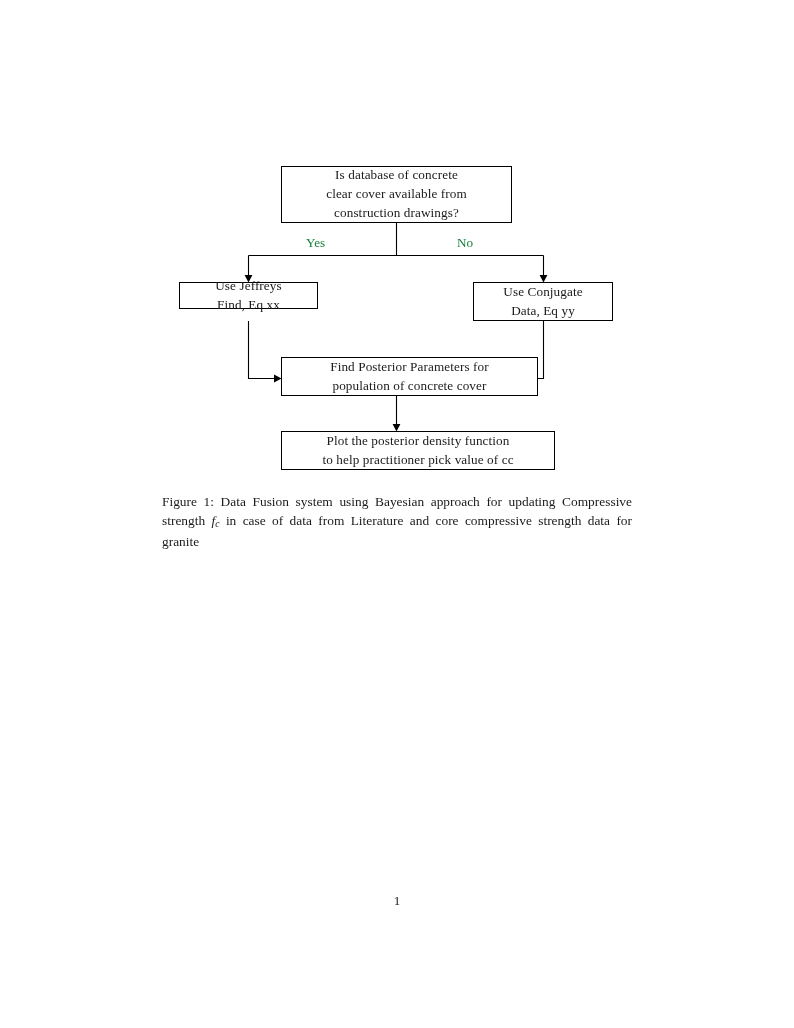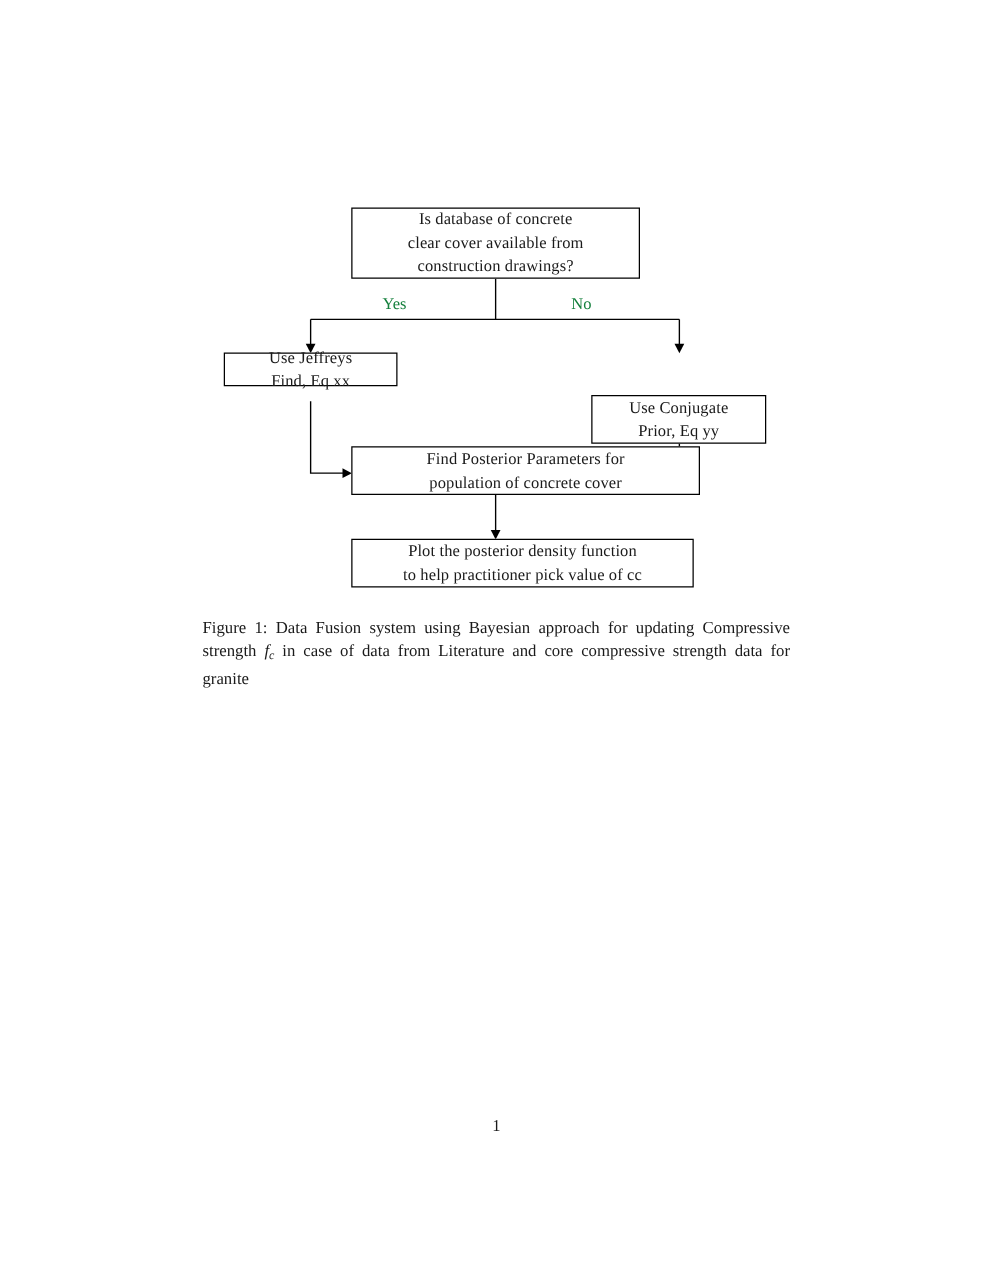--- a/index.html
+++ b/index.html
@@ -46,22 +46,22 @@
     font-size: 13.2px;
     line-height: 1.42;
     color: #1a1a1a;
     letter-spacing: 0.1px;
   }
   .node .ln { display: block; white-space: nowrap; }
 
   
   #node-decision { left: 281px; top: 166px; width: 231px; height: 57px; }
   #node-jeffreys { left: 179px; top: 282px; width: 139px; height: 27px; }
-  #node-conjugate { left: 473px; top: 282px; width: 140px; height: 39px; margin-top: 34px; }
-  #node-posterior { left: 281px; top: 357px; width: 279px; height: 39px; }
+  #node-conjugate { left: 473px; top: 282px; width: 140px; height: 39px; }
+  #node-posterior { left: 281px; top: 357px; width: 257px; height: 39px; }
   #node-plot { left: 281px; top: 431px; width: 274px; height: 39px; }
 
   
   .edge-svg {
     position: absolute;
     left: 0;
     top: 0;
     width: 794px;
     height: 490px;
     overflow: visible;
@@ -153,21 +153,21 @@
       <span class="ln">construction drawings?</span>
     </div>
 
     <div class="node" id="node-jeffreys">
       <span class="ln">Use Jeffreys</span>
       <span class="ln">Find, Eq xx</span>
     </div>
 
     <div class="node" id="node-conjugate">
       <span class="ln">Use Conjugate</span>
-      <span class="ln">Prior, Eq yy</span>
+      <span class="ln">Data, Eq yy</span>
     </div>
 
     <div class="node" id="node-posterior">
       <span class="ln">Find Posterior Parameters for</span>
       <span class="ln">population of concrete cover</span>
     </div>
 
     <div class="node" id="node-plot">
       <span class="ln">Plot the posterior density function</span>
       <span class="ln">to help practitioner pick value of cc</span>

